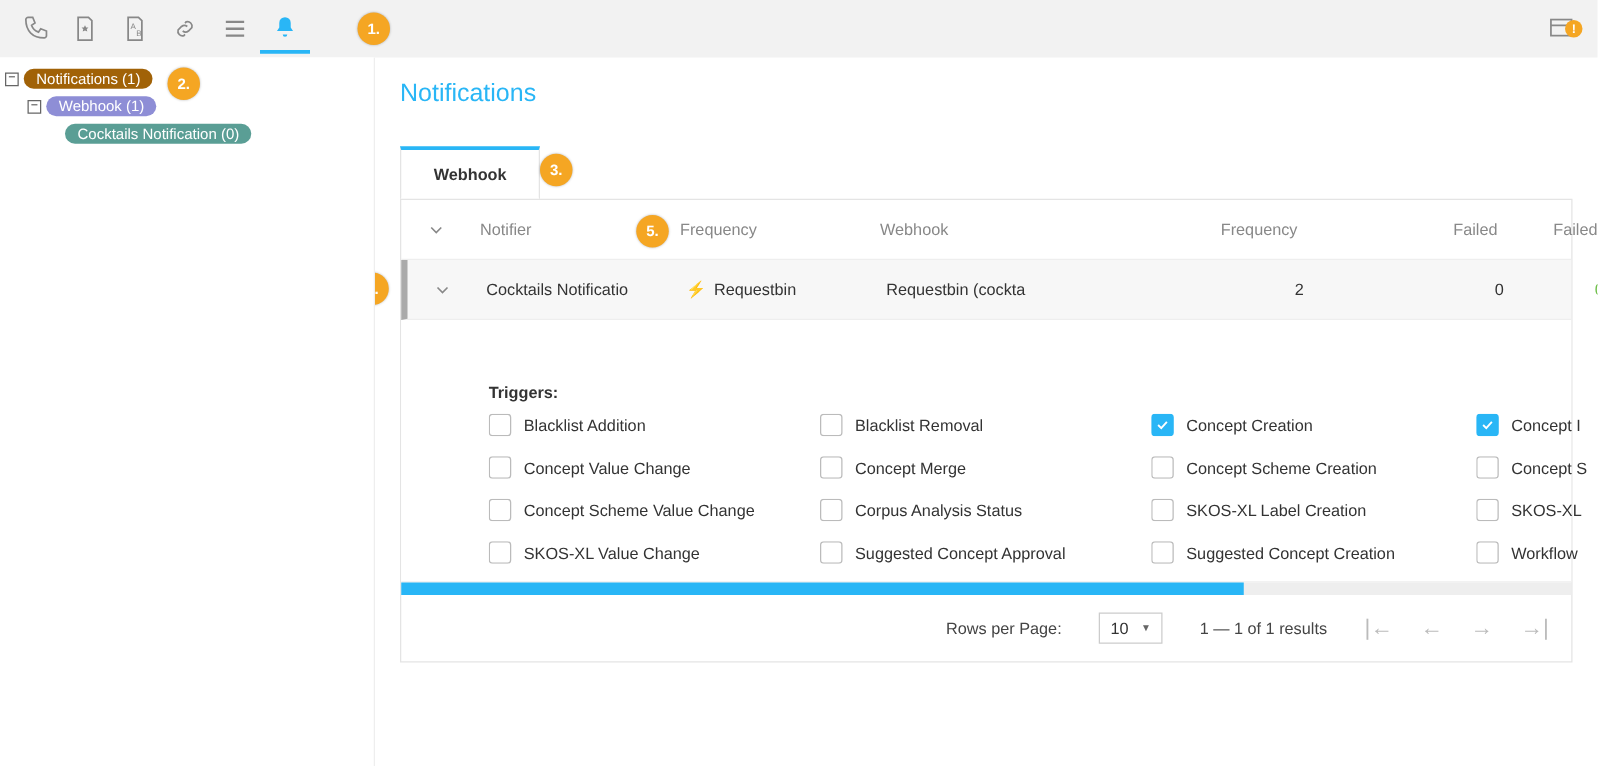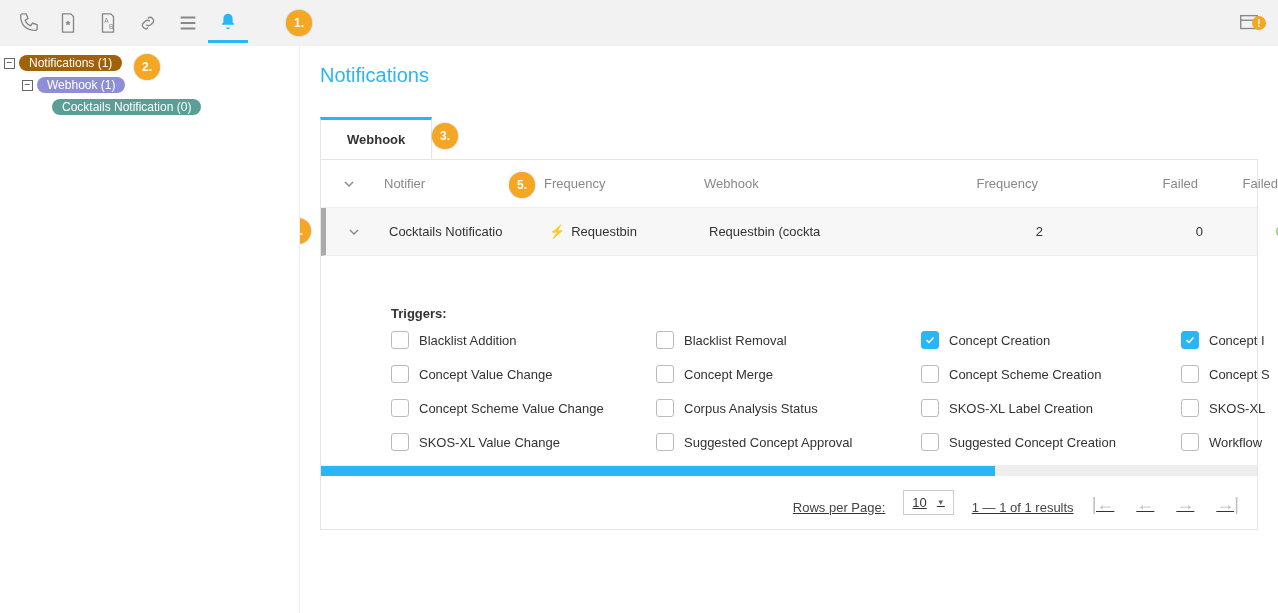--- a/index.html
+++ b/index.html
@@ -162,21 +162,21 @@
     column-gap:0;
   }
   .chk-item{display:flex;align-items:center;gap:10px;white-space:nowrap;overflow:hidden;}
   .chk{width:18px;height:18px;border:1px solid #bbb;border-radius:3px;flex-shrink:0;display:flex;align-items:center;justify-content:center;}
   .chk.checked{background:#29b6f6;border-color:#29b6f6;}
   .chk.checked svg{width:12px;height:12px;stroke:#fff;fill:none;stroke-width:3;}
   
   .scrolltrack{height:10px;background:#eee;position:relative;}
   .scrollthumb{height:10px;width:72%;background:#29b6f6;position:absolute;left:0;top:0;}
   
-  .tfoot{display:flex;align-items:flex-end;justify-content:flex-end;gap:18px;padding:14px 18px;text-decoration:underline;}
+  .tfoot{display:flex;align-items:center;justify-content:flex-end;gap:30px;padding:14px 18px;}
   .rows-label{color:#444;}
   .select{border:1px solid #ccc;padding:4px 8px;display:flex;align-items:center;gap:10px;background:#fff;}
   .select .caret{font-size:8px;color:#666;}
   .results{color:#444;}
   .nav-arrows{display:flex;gap:22px;color:#bbb;font-size:18px;}
   .nav-arrows span{cursor:pointer;}
 </style>
 </head>
 <body>
 

